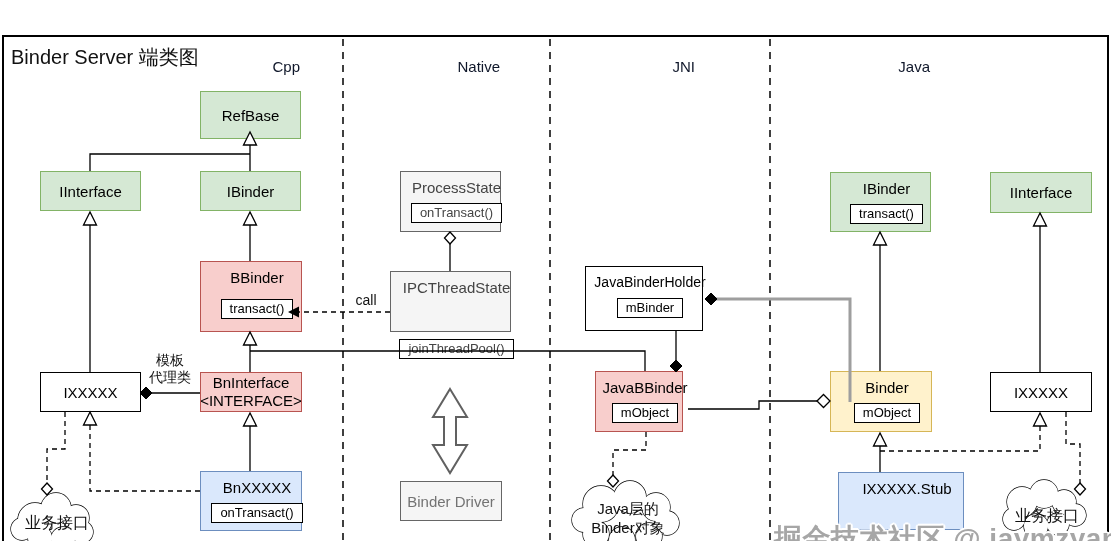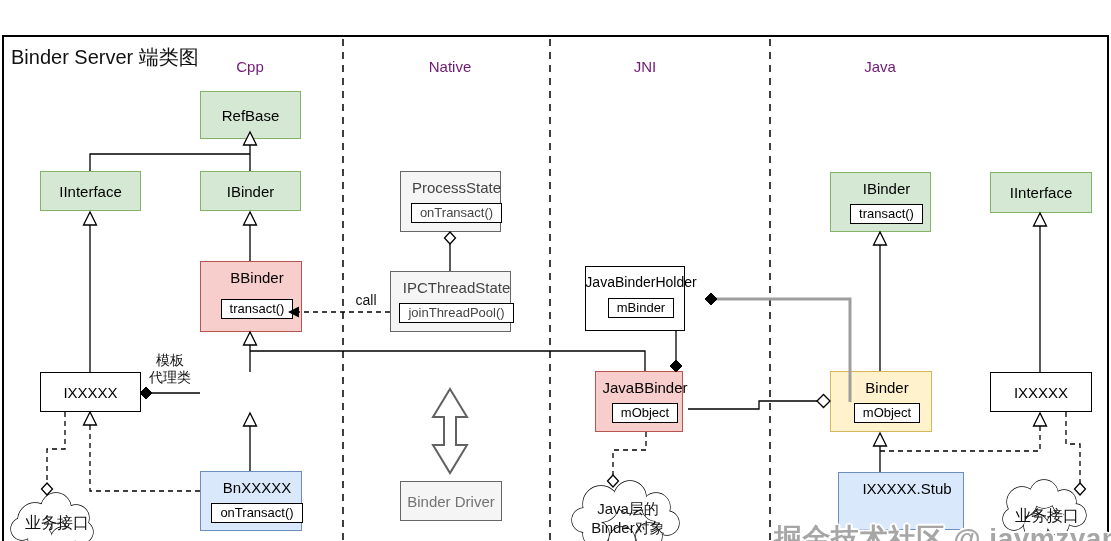--- a/index.html
+++ b/index.html
@@ -1,21 +1,21 @@
 <!DOCTYPE html>
 <html><head>
 <meta charset="utf-8">
 <style>
   html,body{margin:0;padding:0;background:#fff;}
   .canvas{position:relative;width:1111px;height:541px;background:#fff;
           font-family:"Liberation Sans","DejaVu Sans",sans-serif;overflow:hidden;margin-top:31px;}
   .frame{position:absolute;left:2px;top:4px;width:1103px;height:526px;
          border:2px solid #000;z-index:1;}
   .diagram-title{position:absolute;left:11px;top:13px;font-size:20px;color:#111;z-index:4;white-space:nowrap;}
-  .col-header{position:absolute;top:27px;width:100px;text-align:center;font-size:15px;color:#701a75;z-index:4;}
+  .col-header{position:absolute;top:27px;width:100px;text-align:right;font-size:15px;color:#0f172a;z-index:4;}
   #hdr-cpp{left:200px}#hdr-native{left:400px}#hdr-jni{left:595px}#hdr-java{left:830px}
 
   .node{position:absolute;box-sizing:border-box;border:1px solid #000;background:#fff;
         display:flex;flex-direction:column;align-items:center;z-index:2;color:#000;}
   .node .ntitle{font-size:15px;line-height:17px;white-space:nowrap;}
   .node.single{justify-content:center;}
   .node.with-method{padding-top:7px;padding-left:12px;}
   .method{margin-top:7px;background:#fff;border:1px solid #000;font-size:13px;line-height:16px;
           padding:1px 8px;white-space:nowrap;}
   .green{background:#d5e8d4;border-color:#82b366;}
@@ -28,24 +28,24 @@
   #refbase{left:200px;top:60px;width:101px;height:48px;}
   #iinterface-cpp{left:40px;top:140px;width:101px;height:40px;}
   #ibinder-cpp{left:200px;top:140px;width:101px;height:40px;}
   #bbinder{left:200px;top:230px;width:102px;height:71px;}
   #bbinder .method{margin-top:13px;}
   #ixxxxx-cpp{left:40px;top:341px;width:101px;height:40px;}
   #bninterface{left:200px;top:341px;width:102px;height:40px;justify-content:center;}
   #bninterface .ntitle{line-height:18px;}
   #bnxxxxx{left:200px;top:440px;width:102px;height:60px;}
   #processstate{left:400px;top:140px;width:101px;height:61px;}
-  #ipcthreadstate{left:390px;top:240px;width:121px;height:61px;}
+  #ipcthreadstate{left:390px;top:240px;width:121px;height:61px;gap:36px;}
   #binder-driver{left:400px;top:450px;width:102px;height:40px;}
   #binder-driver .ntitle{color:#737373;}
-  #javabinderholder{left:585px;top:235px;width:100px;height:65px;}
+  #javabinderholder{left:585px;top:235px;width:118px;height:65px;}
   #javabinderholder .ntitle{font-size:14px;}
   #javabbinder{left:595px;top:340px;width:88px;height:61px;}
   #ibinder-java{left:830px;top:141px;width:101px;height:60px;}
   #iinterface-java{left:990px;top:141px;width:102px;height:41px;}
   #binder-java{left:830px;top:340px;width:102px;height:61px;}
   #ixxxxx-stub{left:838px;top:441px;width:126px;height:58px;gap:40px;}
   #ixxxxx-java{left:990px;top:341px;width:102px;height:40px;}
 
   .float-label{position:absolute;z-index:4;color:#111;text-align:center;}
   #lbl-call{left:345px;top:261px;width:42px;font-size:14px;}
@@ -81,20 +81,24 @@
   </div>
   <div class="node green single" id="ibinder-cpp">
     <div class="ntitle">IBinder</div>
   </div>
   <div class="node red with-method" id="bbinder">
     <div class="ntitle">BBinder</div>
     <div class="method">transact()</div>
   </div>
   <div class="node whitebox single" id="ixxxxx-cpp">
     <div class="ntitle">IXXXXX</div>
+  </div>
+  <div class="node red" id="bninterface">
+    <div class="ntitle">BnInterface</div>
+    <div class="ntitle">&lt;INTERFACE&gt;</div>
   </div>
   <div class="node blue with-method" id="bnxxxxx">
     <div class="ntitle">BnXXXXX</div>
     <div class="method">onTransact()</div>
   </div>
   <div class="node graybox with-method" id="processstate">
     <div class="ntitle">ProcessState</div>
     <div class="method">onTransact()</div>
   </div>
   <div class="node graybox with-method" id="ipcthreadstate">

